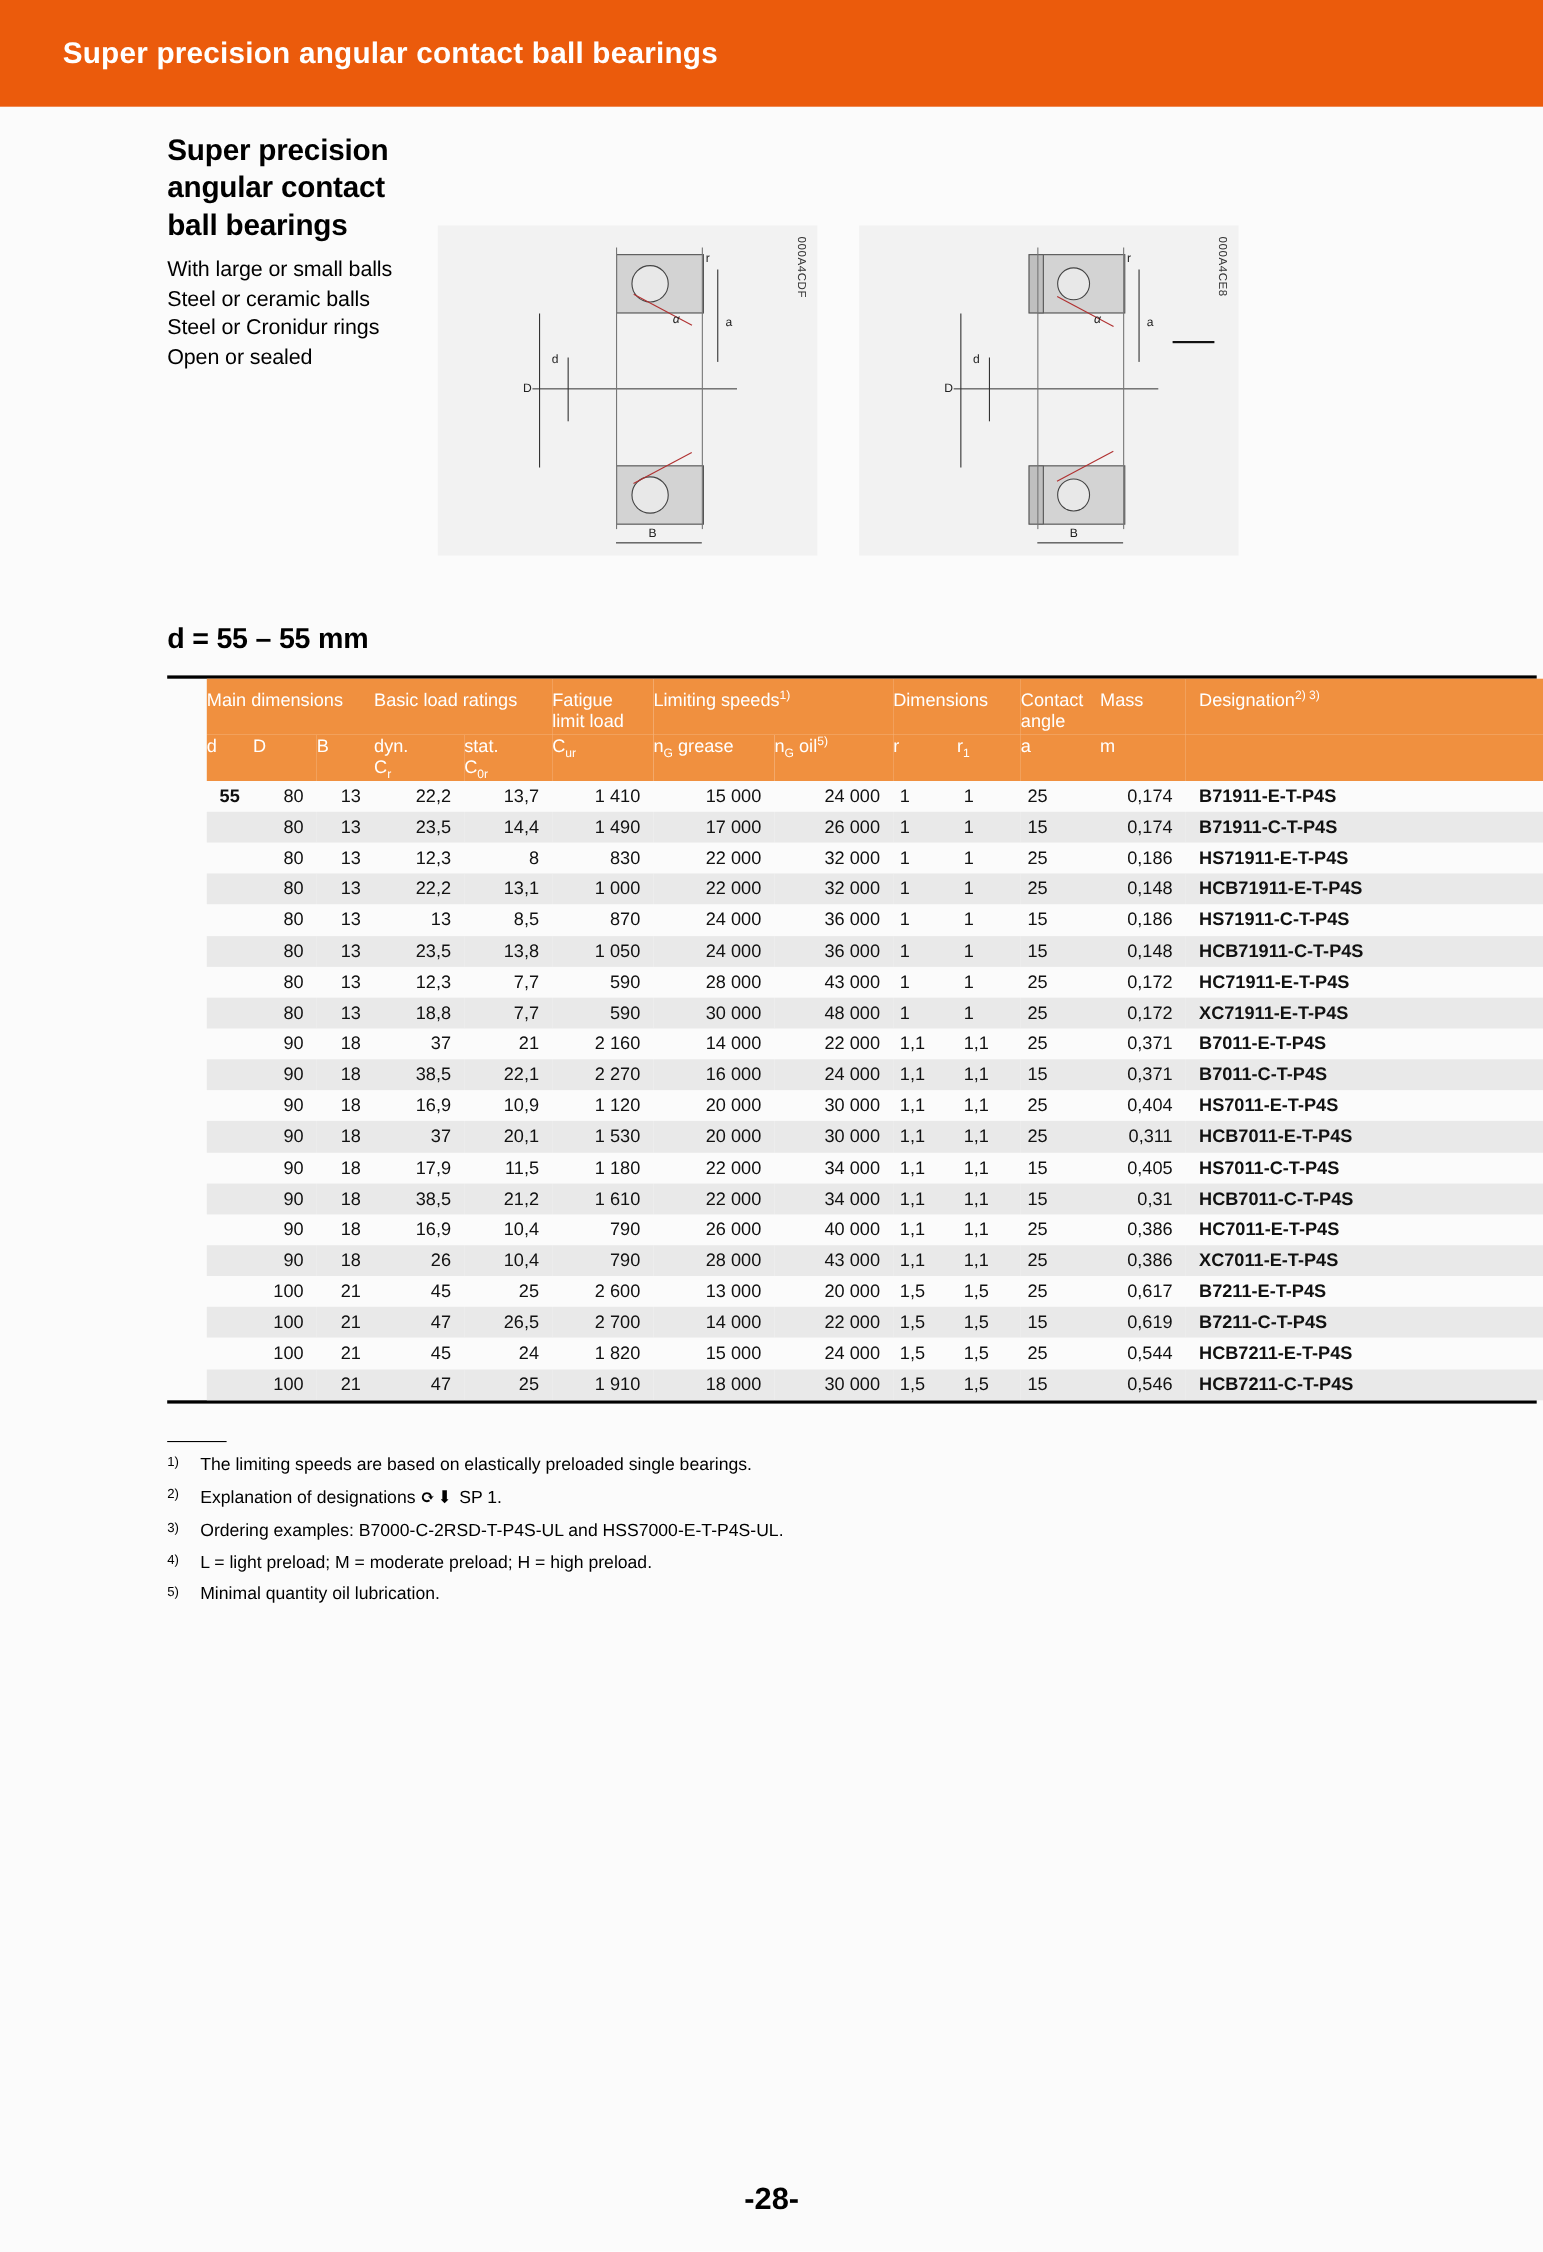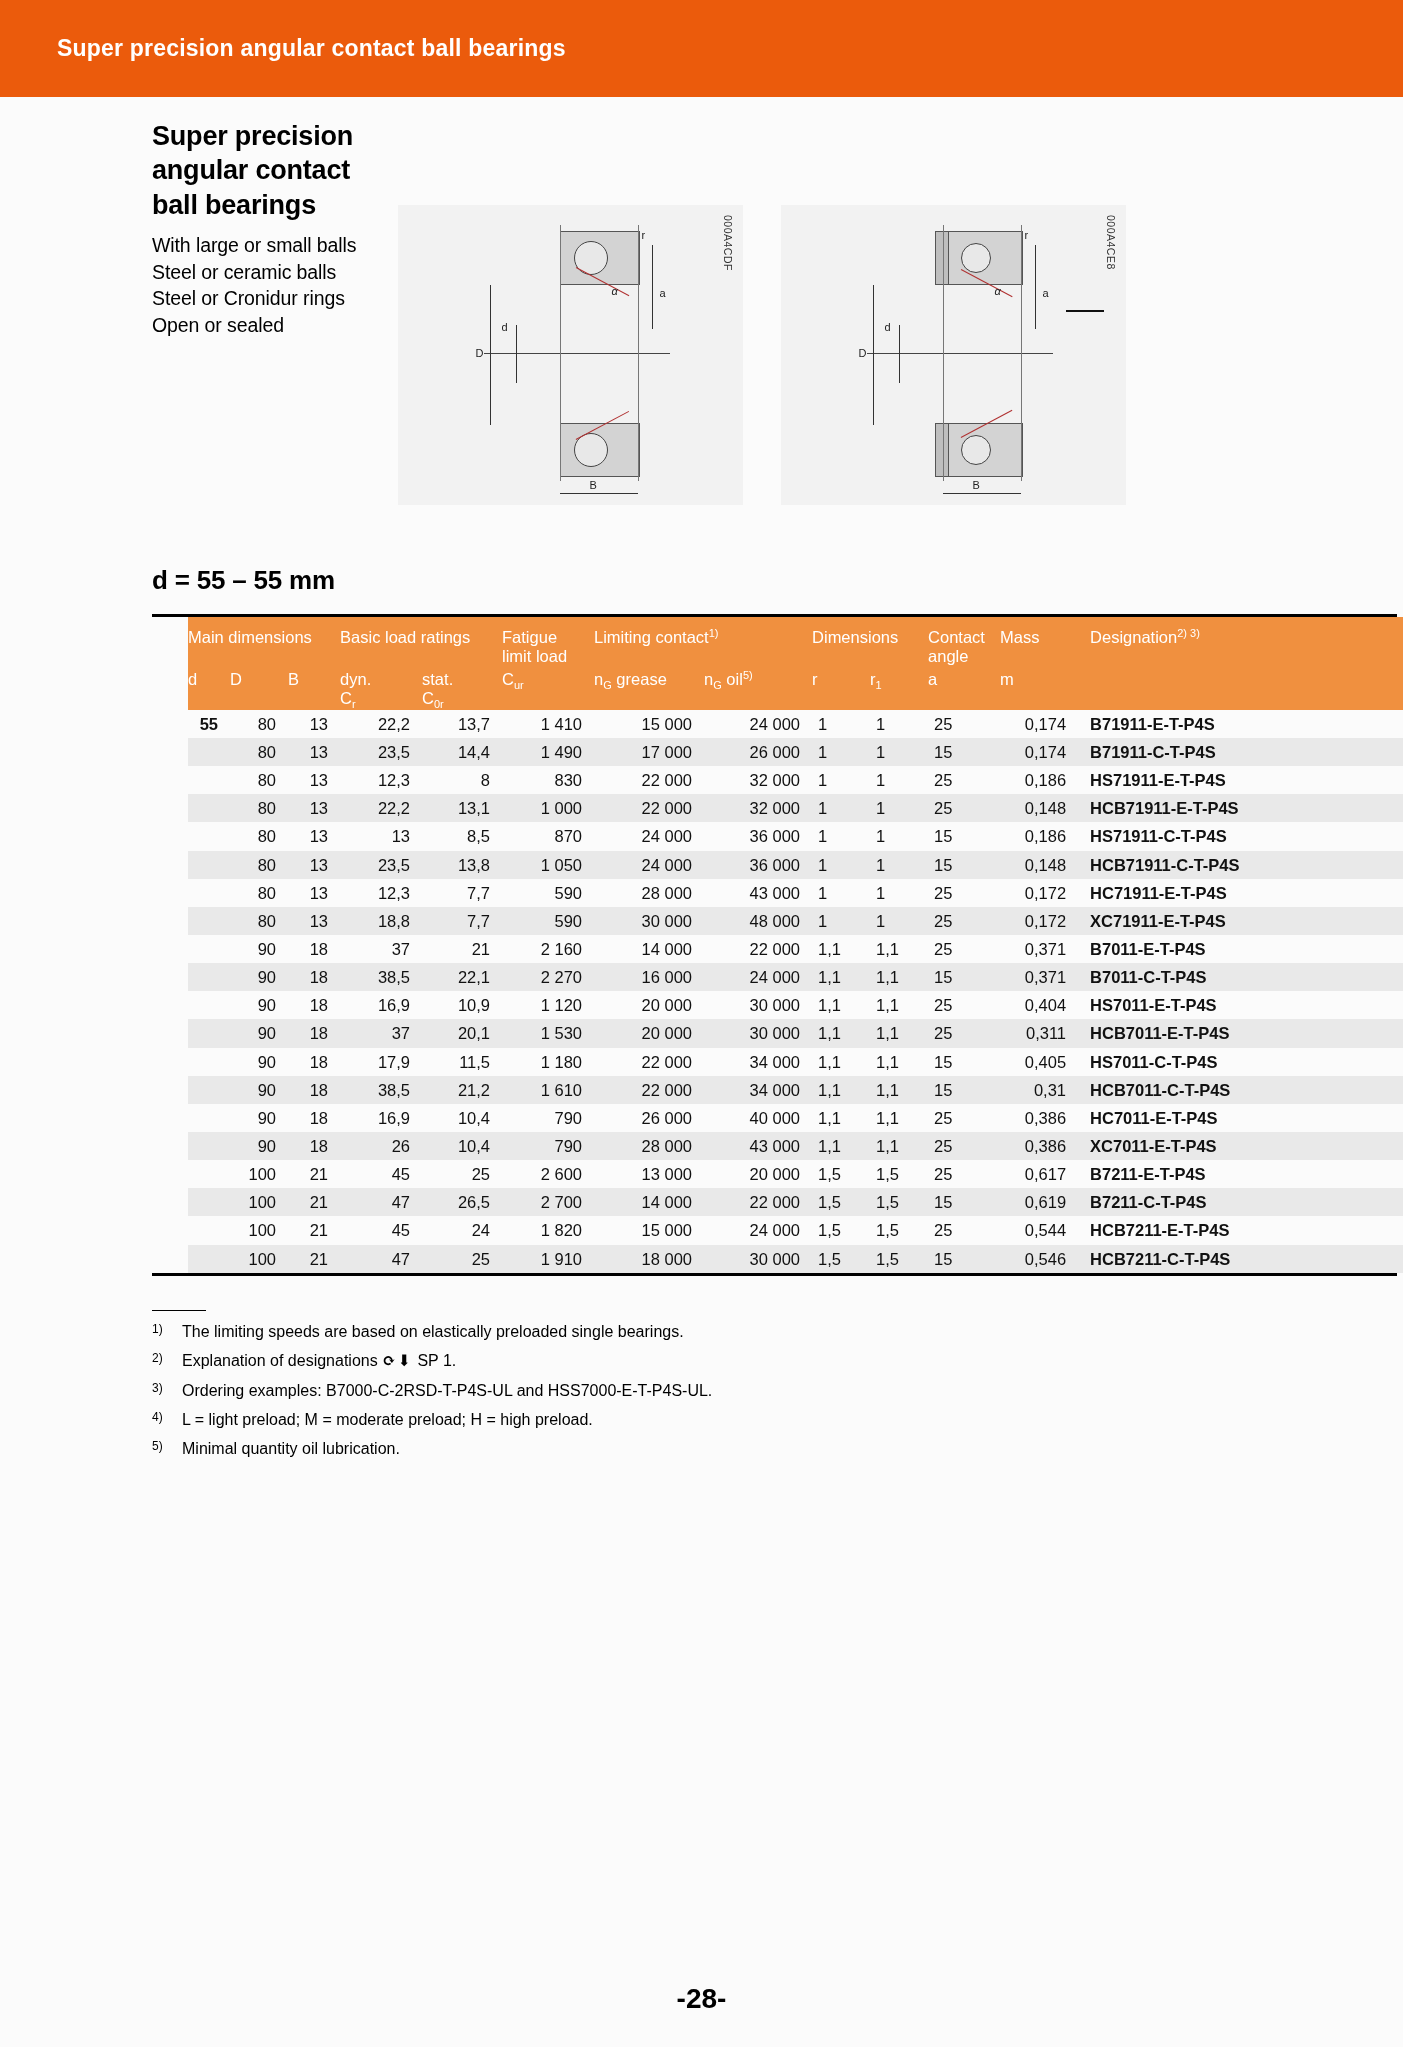--- a/index.html
+++ b/index.html
@@ -24,21 +24,21 @@
   .header-band {
     height: 97px;
     background: #eb5b0c;
     display: flex;
     align-items: center;
     padding-left: 57px;
     box-sizing: border-box;
   }
   .header-title {
     color: #ffffff;
-    font-size: 23px;
+    font-size: 27px;
     font-weight: bold;
     letter-spacing: 0.2px;
   }
   
   .top-area {
     display: flex;
     padding: 0 0 0 0;
     position: relative;
   }
   .intro {
@@ -324,21 +324,21 @@
           <td colspan="3">
             <div class="hdr-grp"><span>Main dimensions</span></div>
           </td>
           <td colspan="2">
             <div class="hdr-grp"><span>Basic load ratings</span></div>
           </td>
           <td>
             <div class="hdr-grp"><span>Fatigue limit load</span></div>
           </td>
           <td colspan="2">
-            <div class="hdr-grp"><span>Limiting contact</span><sup>1)</sup></div>
+            <div class="hdr-grp"><span>Limiting speeds</span><sup>1)</sup></div>
           </td>
           <td colspan="2">
             <div class="hdr-grp"><span>Dimensions</span></div>
           </td>
           <td>
             <div class="hdr-grp"><span>Contact angle</span></div>
           </td>
           <td>
             <div class="hdr-grp"><span>Mass</span></div>
           </td>

